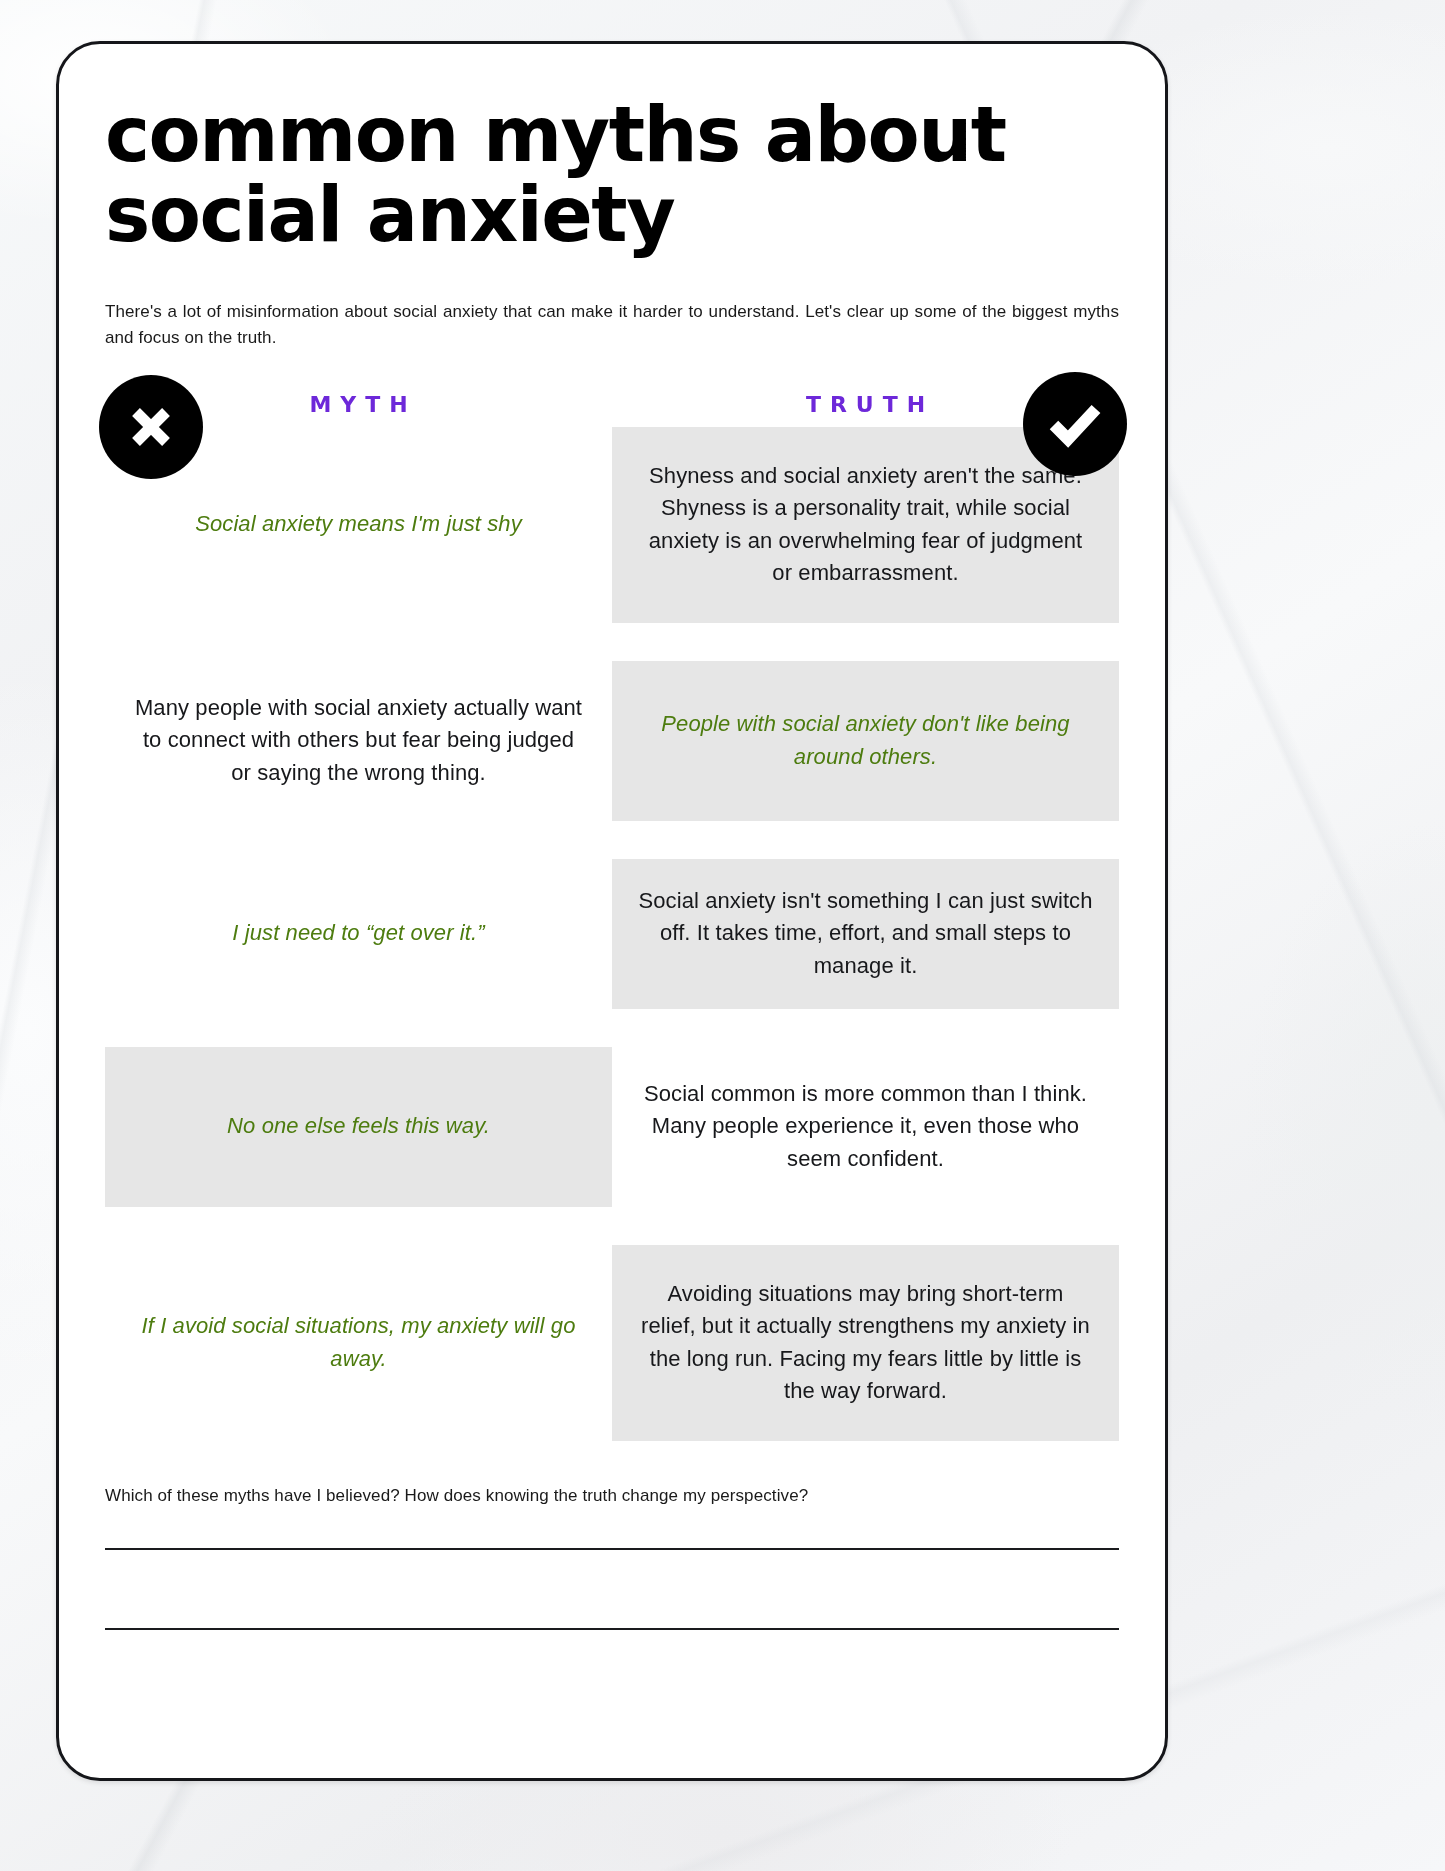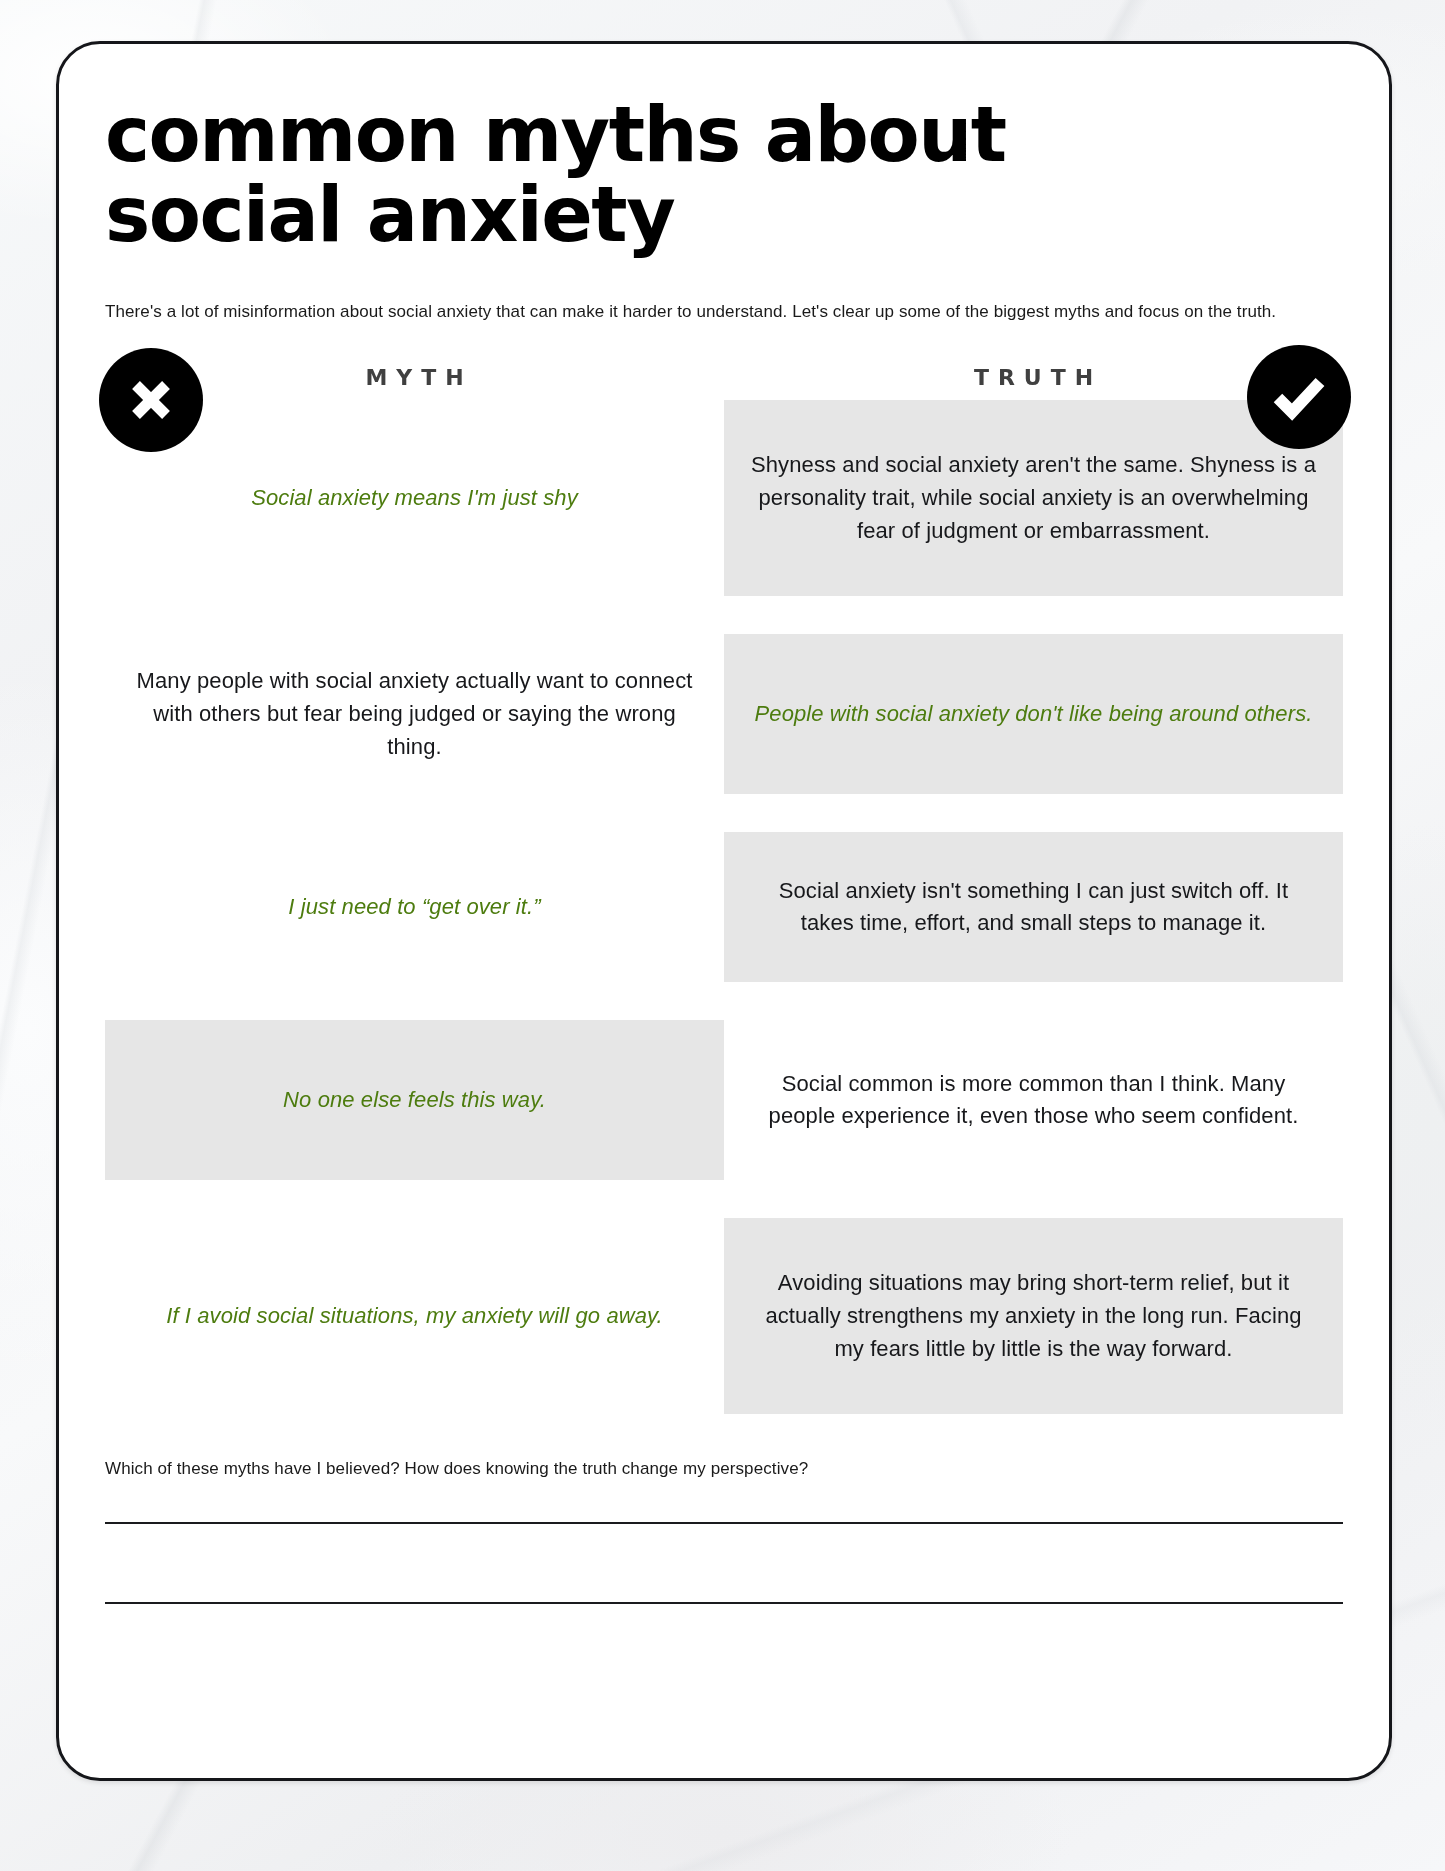--- a/index.html
+++ b/index.html
@@ -37,21 +37,21 @@
       linear-gradient(101deg, transparent 0 11%, rgba(200,205,210,0.22) 11.3%, transparent 12.0%),
       linear-gradient(66deg, transparent 0 78%, rgba(198,203,209,0.20) 78.3%, transparent 79.0%),
       linear-gradient(160deg, transparent 0 88%, rgba(206,210,215,0.18) 88.4%, transparent 89.1%);
   }
 
   
   .card {
     position: absolute;
     left: 56px;
     top: 41px;
-    width: 1336px;
+    width: 1112px;
     height: 1740px;
     background: #ffffff;
     border: 3px solid #15161a;
     border-radius: 44px;
     box-shadow: 0 2px 5px rgba(0,0,0,0.10);
     padding: 46px 46px 0 46px;
     overflow: hidden;
   }
 
   
@@ -88,21 +88,21 @@
     display: flex;
     align-items: center;
   }
   .col-head {
     flex: 0 0 50%;
     text-align: center;
     font-family: "DejaVu Sans", sans-serif;
     font-weight: bold;
     font-size: 22px;
     letter-spacing: 9px;
-    color: #404040;
+    color: #6d28d9;
     text-indent: 9px;
   }
 
   .badge {
     position: absolute;
     width: 104px;
     height: 104px;
     border-radius: 50%;
     background: #000000;
     display: flex;

